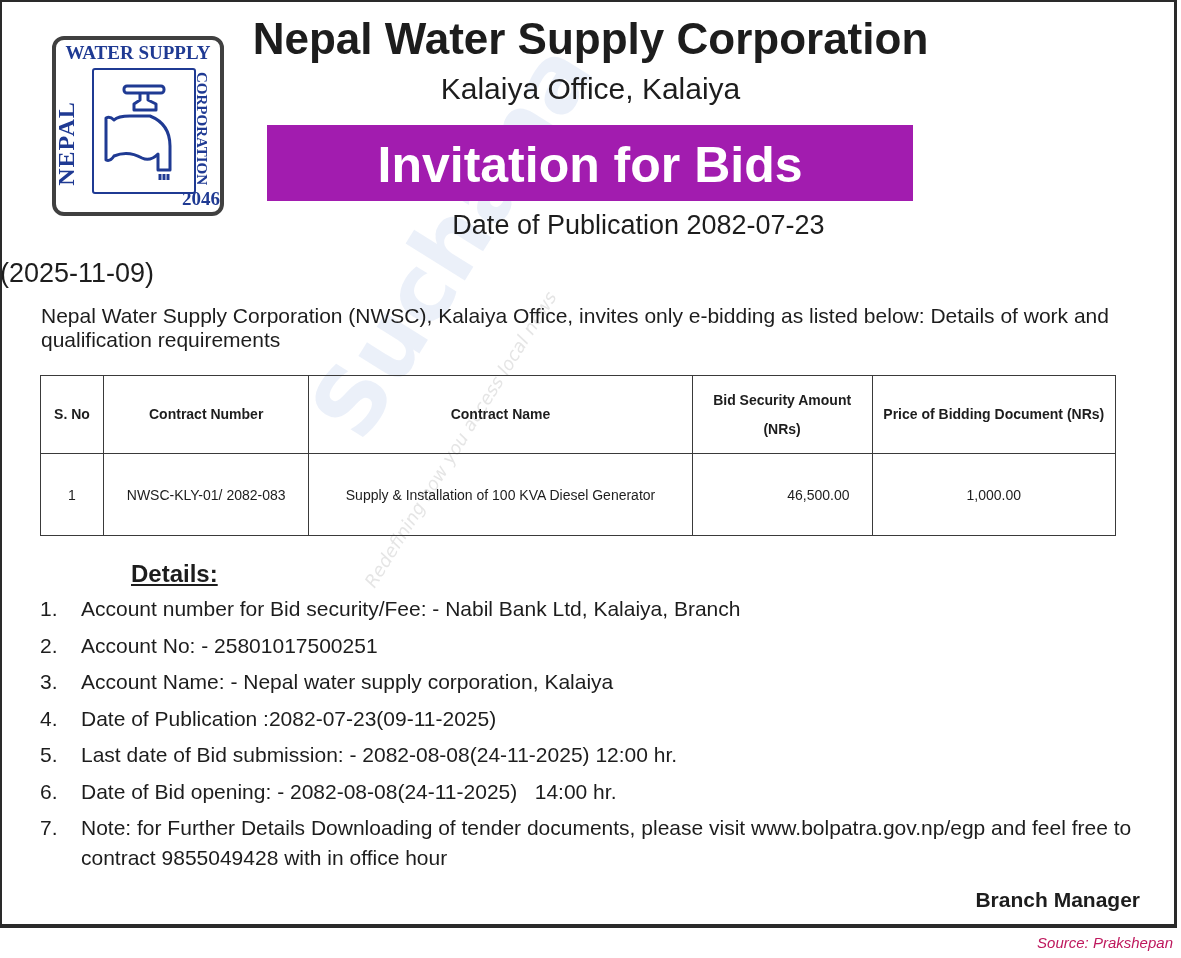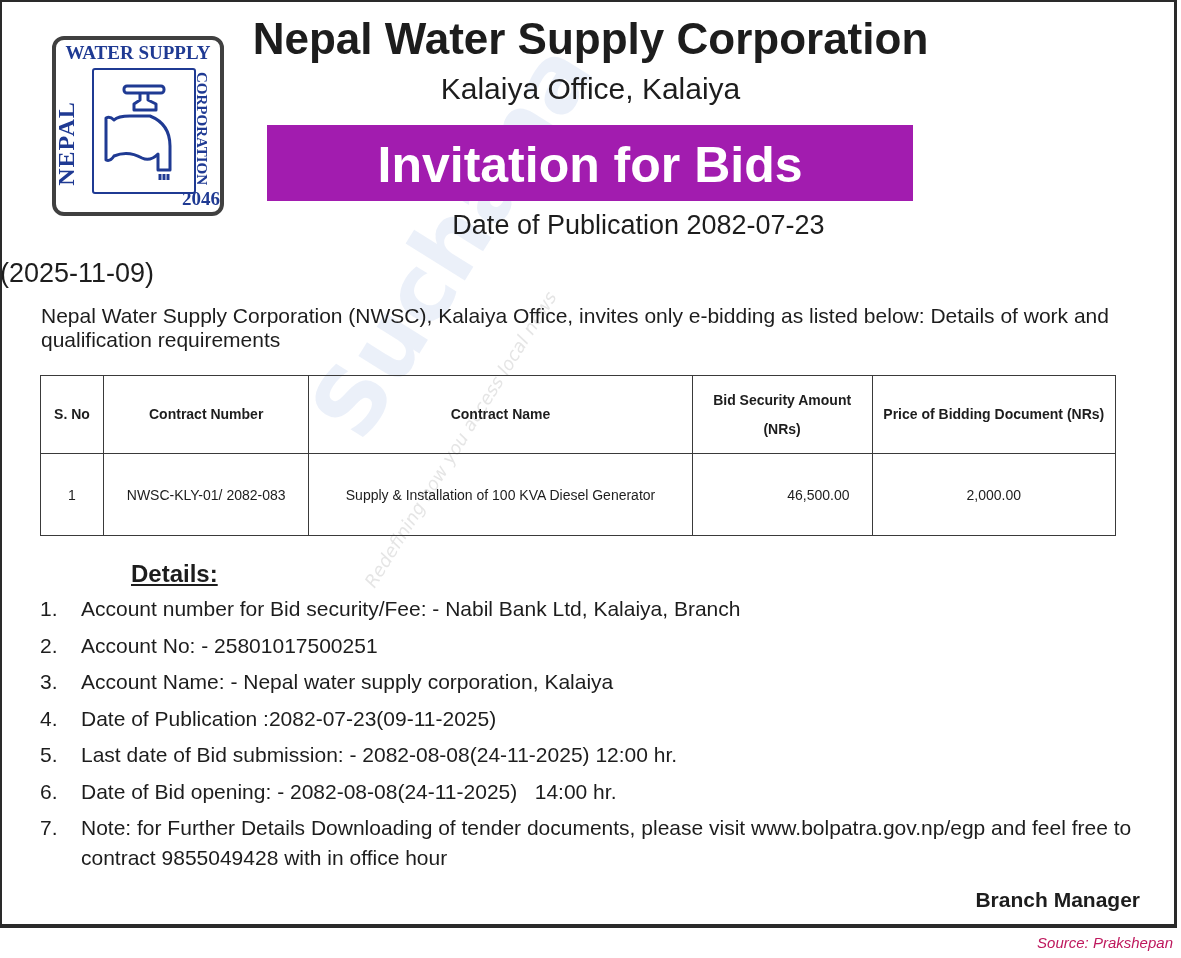--- a/index.html
+++ b/index.html
@@ -85,21 +85,21 @@
       <th>Bid Security Amount (NRs)</th>
       <th>Price of Bidding Document (NRs)</th>
     </tr>
   </thead>
   <tbody>
     <tr>
       <td>1</td>
       <td>NWSC-KLY-01/ 2082-083</td>
       <td>Supply &amp; Installation of 100 KVA Diesel Generator</td>
       <td class="amt">46,500.00</td>
-      <td class="price">2,000.00</td>
+      <td class="price">1,000.00</td>
     </tr>
   </tbody>
 </table>
 
 <div class="details-h">Details:</div>
 
 <ol class="details">
   <li>
       <span class="num">1.</span>
       <span class="txt">Account number for Bid security/Fee: - Nabil Bank Ltd, Kalaiya, Branch</span>

